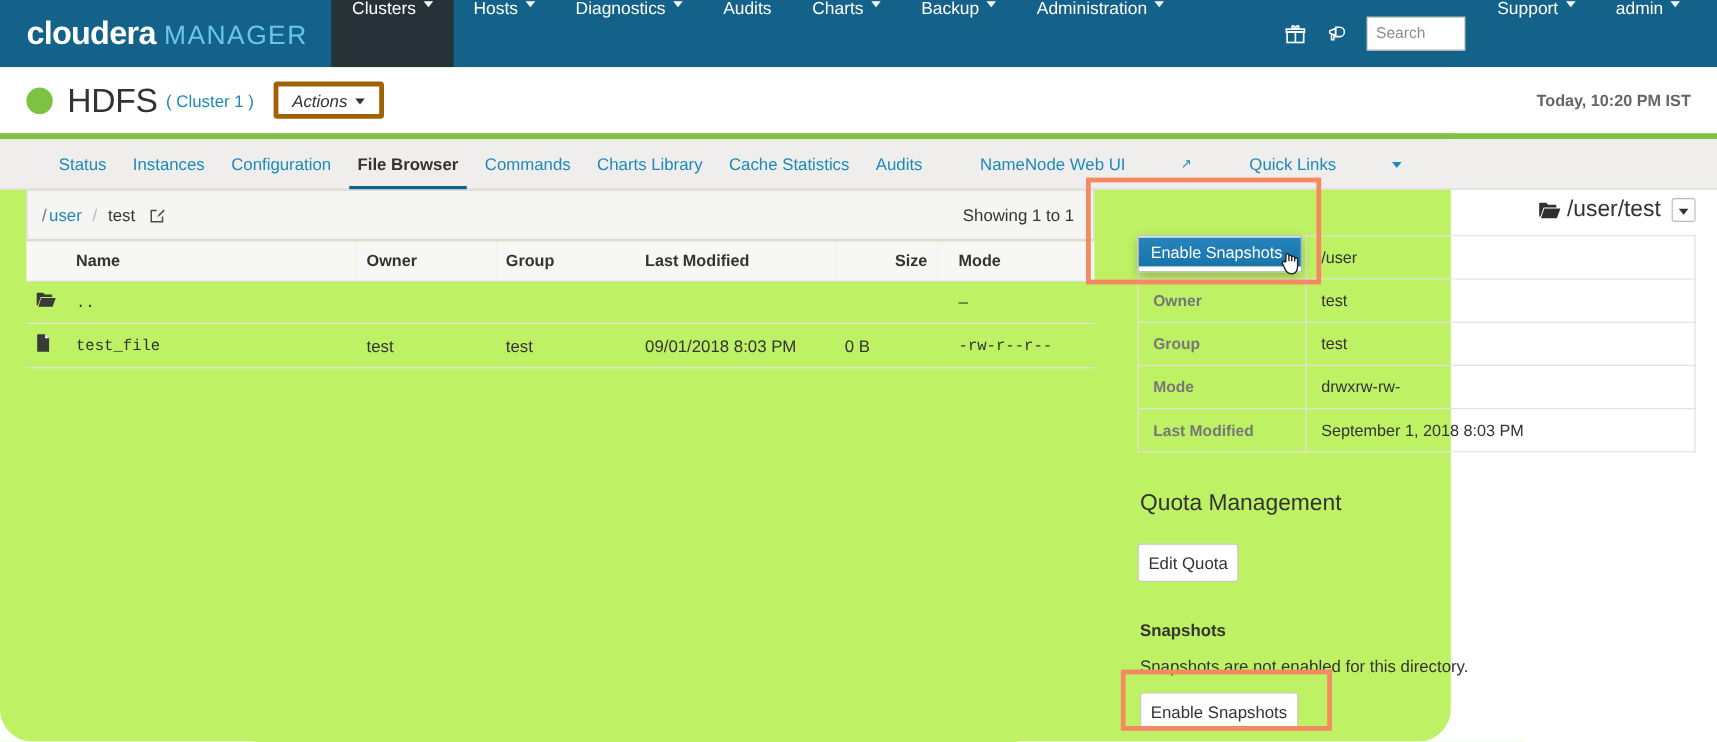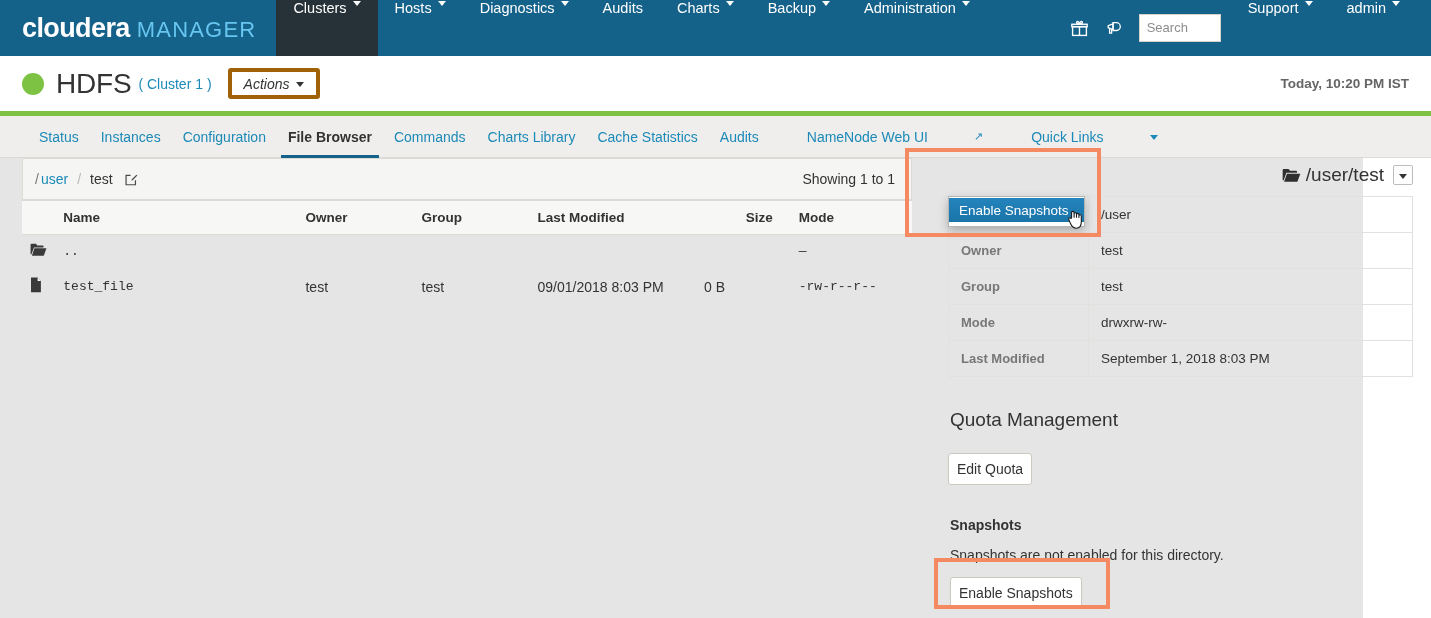--- a/index.html
+++ b/index.html
@@ -4,21 +4,21 @@
 <style>
   * { box-sizing: border-box; }
   html, body {
     margin: 0; padding: 0;
     width: 1431px; height: 618px;
     background: #ffffff;
     font-family: "Liberation Sans", sans-serif;
     -webkit-font-smoothing: antialiased;
     overflow: hidden;
   }
-  .page { position: relative; width: 1363px; height: 618px; background:#e5e5e5; }
+  .page { position: relative; width: 1209px; height: 618px; background:#bef264;border-radius:27px; }
 
   
   .navbar {
     position: absolute; top:0; left:0; width:1431px; height:56px;
     background: #14618a;
     display:flex; align-items:center;
   }
   .brand {
     padding: 0 20px 0 22px; display:flex; align-items:baseline; gap:7px;
     height:56px; line-height:56px;
@@ -71,21 +71,21 @@
   }
   .timestamp {
     margin-left:auto; margin-right:22px; font-size:13.5px; color:#666666; font-weight:bold;
   }
   .greenbar { position:absolute; top:111px; left:0; width:1431px; height:5px; background:#7dc242; }
 
   
   .tabstrip {
     position:absolute; top:116px; left:0; width:1431px; height:42px;
     background:#efeeec; border-bottom:1px solid #dcdad5;
-    display:flex; align-items:center; padding-left:28px;
+    display:flex; align-items:center; padding-left:38px;
   }
   .tab {
     font-size:14px; color:#1c8ab8; padding:0 11px; height:42px;
     display:flex; align-items:center; cursor:pointer; position:relative; white-space:nowrap;
   }
   .tab.active { color:#333333; font-weight:bold; }
   .tab.active:after {
     content:''; position:absolute; left:4px; right:4px; bottom:0; height:3px; background:#14618a;
   }
   .tab.spaced { margin-left:26px;gap:41px; }

